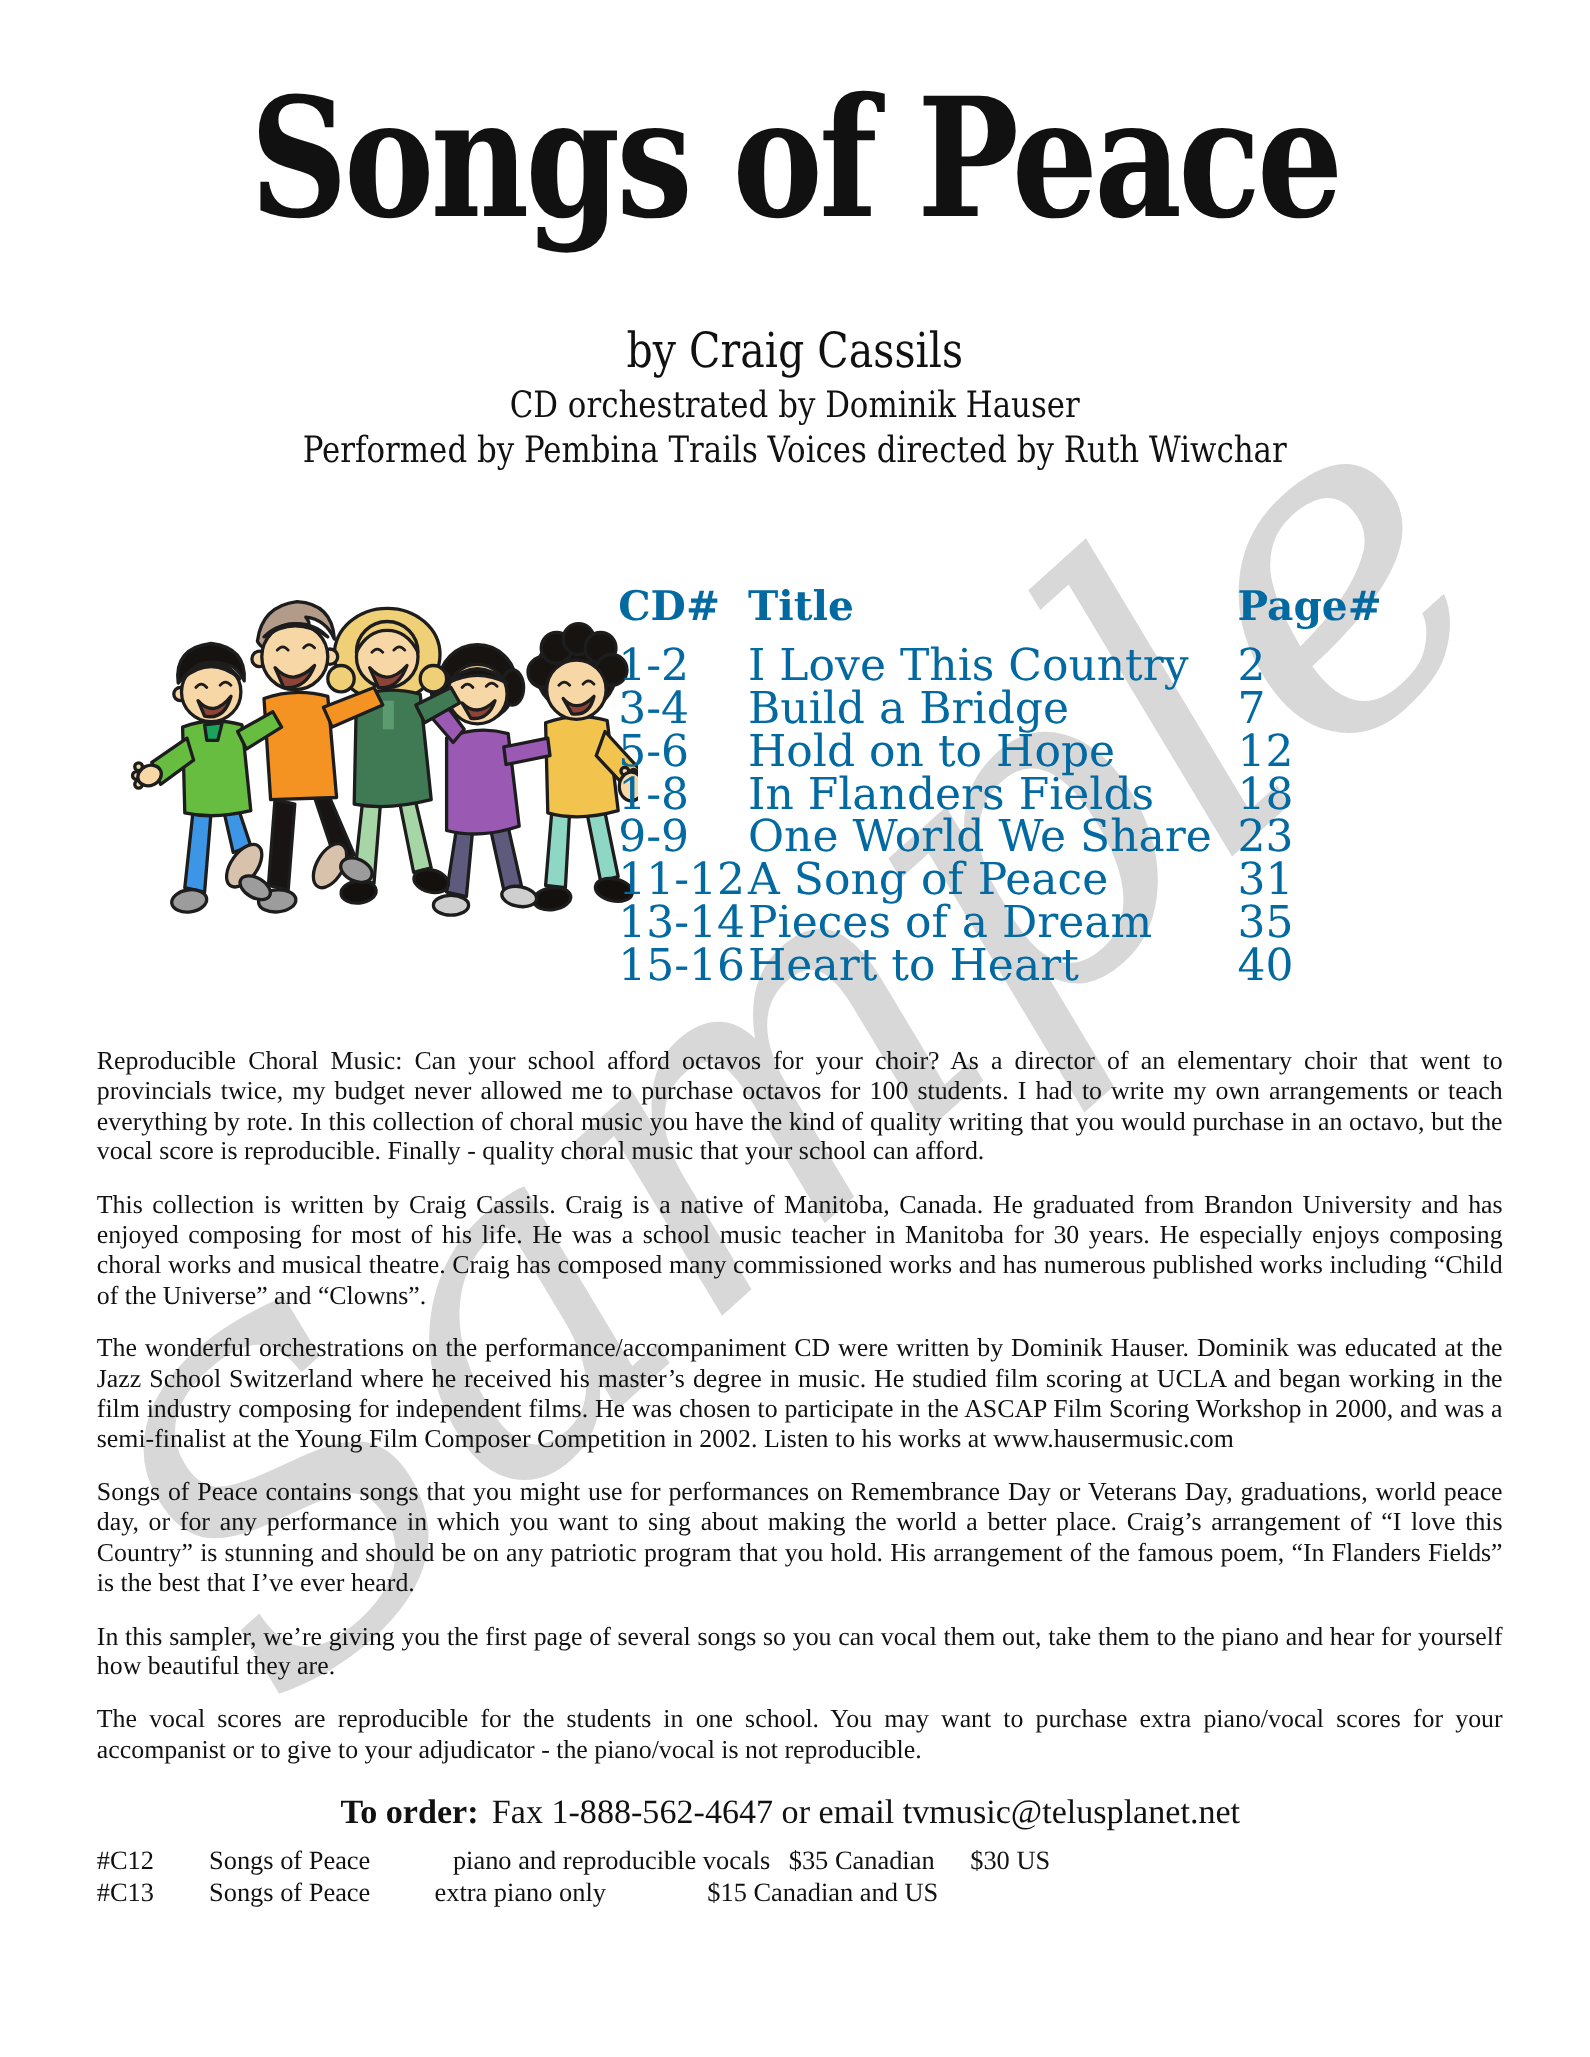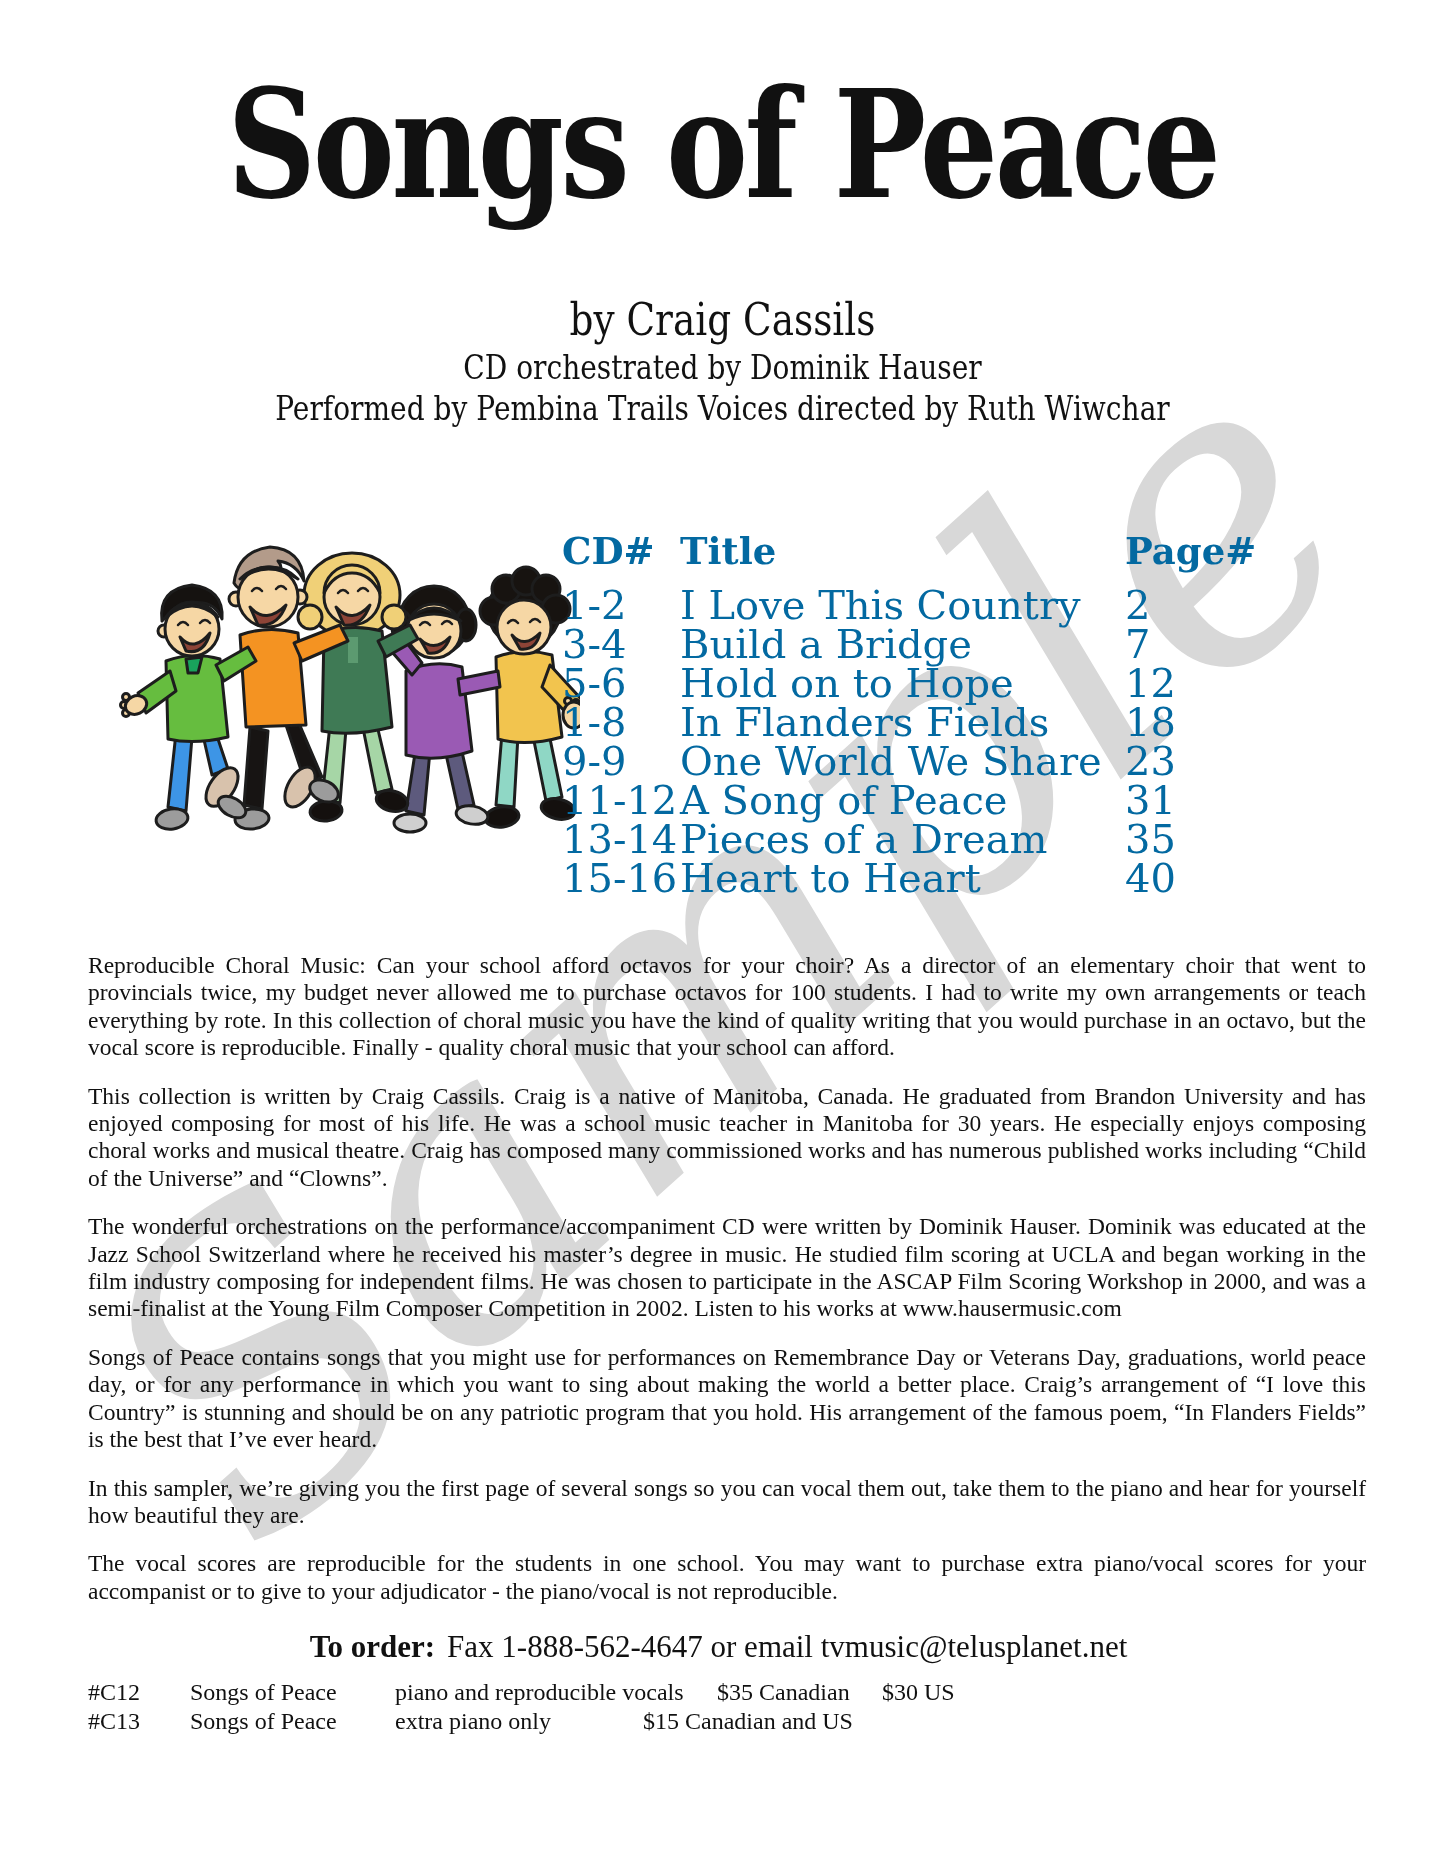--- a/index.html
+++ b/index.html
@@ -60,21 +60,21 @@
     position:absolute; top:1630px; left:0; width:1437px; text-align:center;
     font-size:31px; line-height:1.1; z-index:1;
   }
   .order-label { font-weight:bold; margin-right:12px; }
   .pricing {
     position:absolute; left:88px; top:1678px; z-index:1;
     font-size:24px; line-height:29px; white-space:nowrap;
   }
   .pricing span { display:inline-block; }
   .c1 { width:102px; } .c2 { width:205px; }
-  .c3a { width:322px; } .c4a { width:165px; }
+  .c3a { width:322px;text-align:center; } .c4a { width:165px; }
   .c3b { width:248px; }
 </style>
 </head>
 <body>
 
 <div class="page">
 
   <div class="watermark">Sample</div>
 
   <div class="title">Songs of Peace</div>

